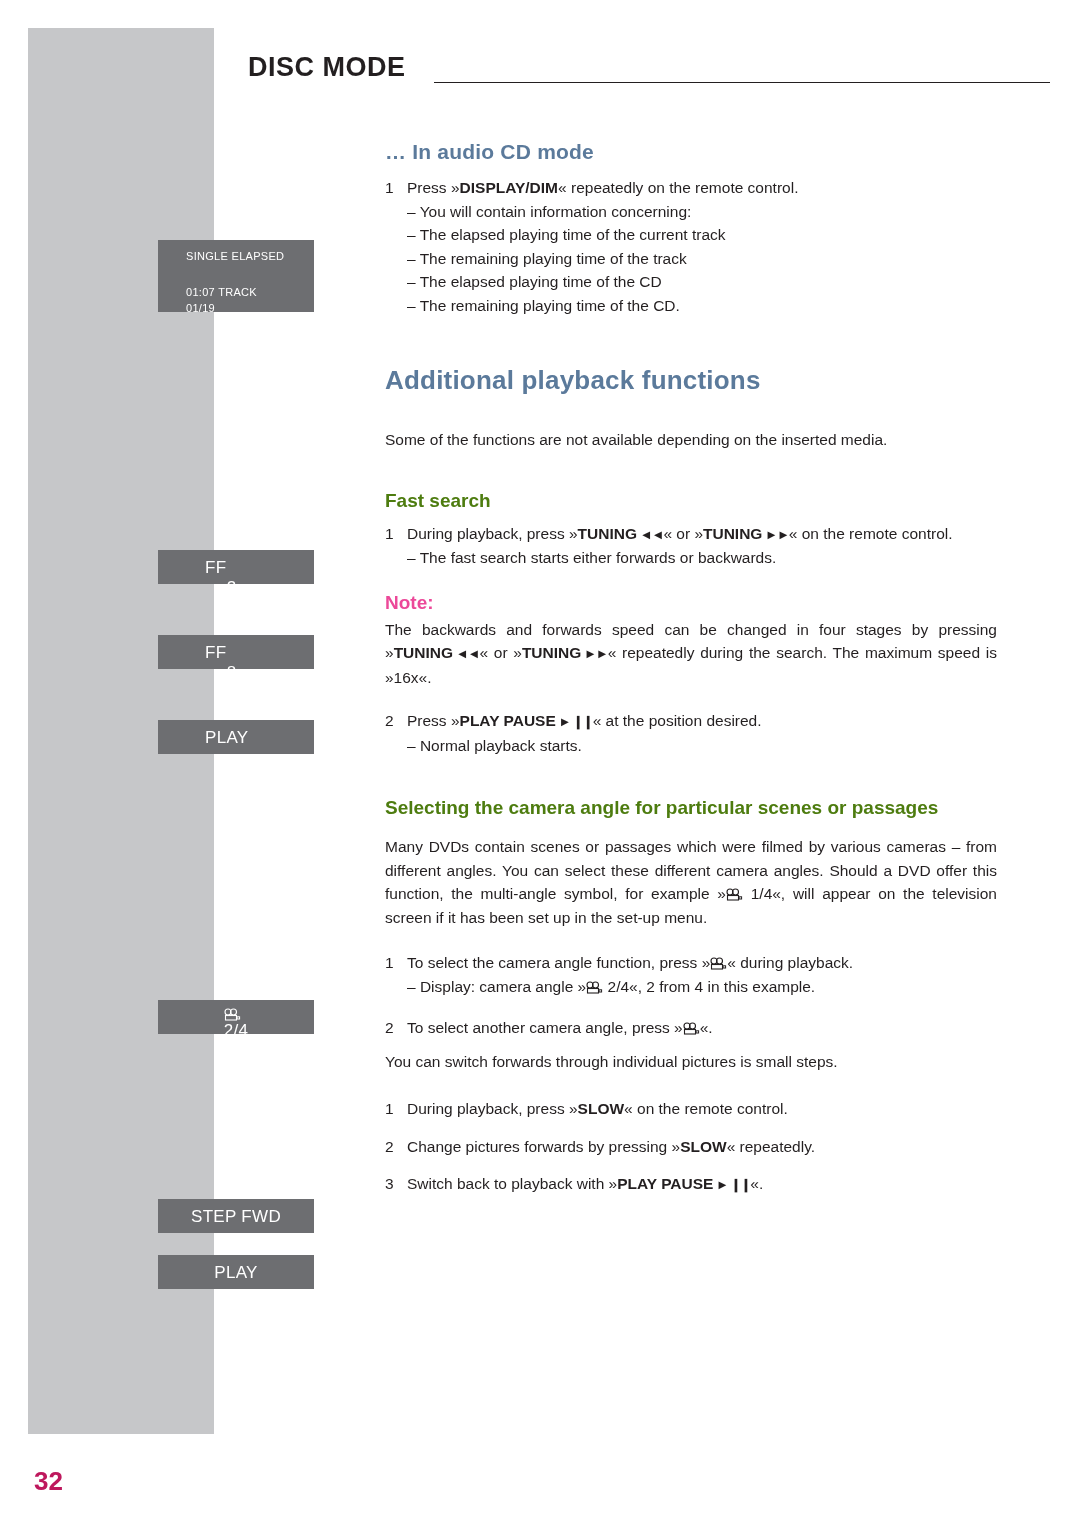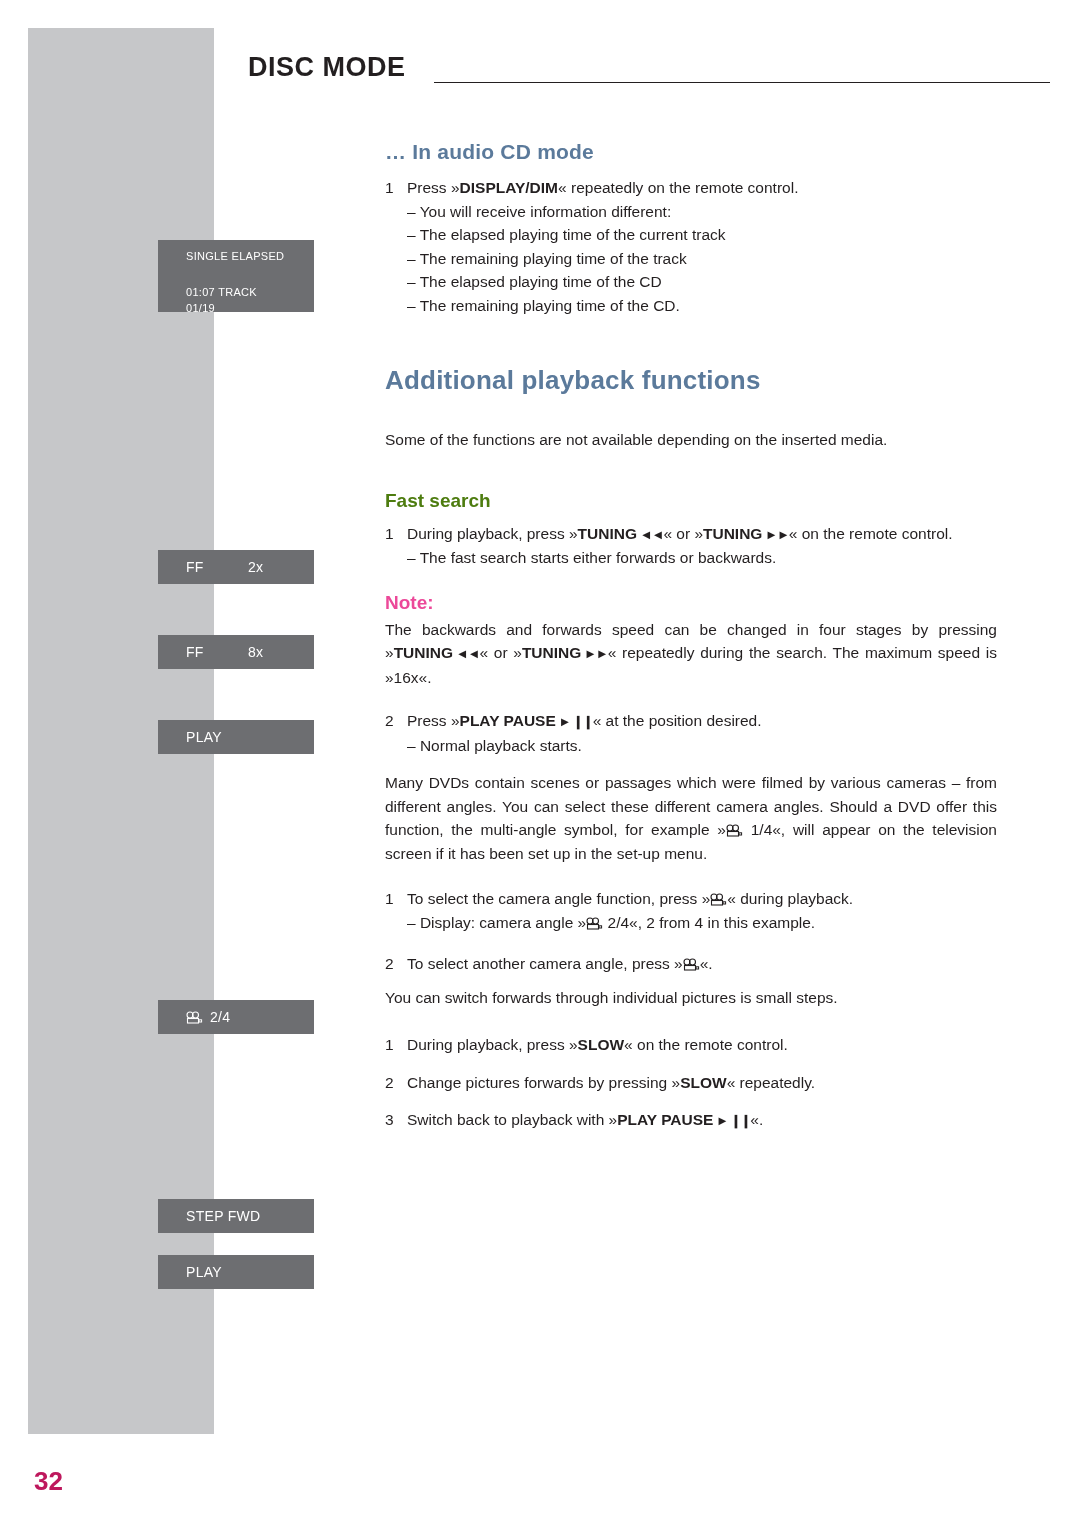--- a/index.html
+++ b/index.html
@@ -130,22 +130,23 @@
     height: 72px;
   }
   .disp-line {
     line-height: 16px;
     letter-spacing: 0.3px;
   }
   .disp-row {
     display: flex;
     align-items: center;
     height: 100%;
-    font-size: 14px;
+    font-size: 17px;
     letter-spacing: 0.3px;
+    flex-direction: column;
   }
   .disp-row .k { width: 62px; }
   .pagenum {
     position: absolute;
     left: 34px;
     top: 1466px;
     font-size: 26px;
     font-weight: bold;
     color: #be185d;
   }
@@ -227,21 +228,21 @@
   </div>
 
   <div class="content">
 
     <h2 class="sec">… In audio CD mode</h2>
 
     <div class="step">
       <span class="step-num">1</span>
       <span class="step-txt"><span>Press »</span><span class="b">DISPLAY/DIM</span><span>« repeatedly on the remote control.</span></span>
     </div>
-    <div class="dash">– You will receive information different:</div>
+    <div class="dash">– You will contain information concerning:</div>
     <div class="dash">– The elapsed playing time of the current track</div>
     <div class="dash">– The remaining playing time of the track</div>
     <div class="dash">– The elapsed playing time of the CD</div>
     <div class="dash">– The remaining playing time of the CD.</div>
 
     <h1 class="big" style="margin-top:48px;">Additional playback functions</h1>
     <p class="para" style="margin-top:32px;">Some of the functions are not available depending on the inserted media.</p>
 
     <h3 class="sub" style="margin-top:38px;">Fast search</h3>
 
@@ -253,20 +254,21 @@
 
     <p class="note-label" style="margin-top:22px;">Note:</p>
     <p class="para just" style="margin-top:4px;"><span>The backwards and forwards speed can be changed in four stages by pressing »</span><span class="b">TUNING</span><span class="sym b">&nbsp;◄◄</span><span>« or »</span><span class="b">TUNING</span><span class="sym b">&nbsp;►►</span><span>« repeatedly during the search. The maximum speed is »16x«.</span></p>
 
     <div class="step" style="margin-top:20px;">
       <span class="step-num">2</span>
       <span class="step-txt"><span>Press »</span><span class="b">PLAY PAUSE</span><span class="sym b">&nbsp;►&nbsp;❙❙</span><span>« at the position desired.</span></span>
     </div>
     <div class="dash">– Normal playback starts.</div>
 
+    <h3 class="sub" style="margin-top:38px; line-height:26px;">Selecting the camera angle for particular scenes or passages</h3>
     <p class="para just" style="margin-top:14px;"><span>Many DVDs contain scenes or passages which were filmed by various cameras – from different angles. You can select these different camera angles. Should a DVD offer this function, the multi-angle symbol, for example »</span><span class="glyph-cam"><svg width="17" height="13" viewBox="0 0 17 13" xmlns="http://www.w3.org/2000/svg">
             <circle cx="4" cy="4" r="3" fill="none" stroke="#231f20" stroke-width="1.1"></circle>
             <circle cx="9.5" cy="4" r="3" fill="none" stroke="#231f20" stroke-width="1.1"></circle>
             <rect x="1.5" y="7.5" width="11" height="4.5" fill="none" stroke="#231f20" stroke-width="1.1"></rect>
             <rect x="13" y="8.8" width="2.6" height="2.2" fill="none" stroke="#231f20" stroke-width="1"></rect>
           </svg></span><span> 1/4«, will appear on the television screen if it has been set up in the set-up menu.</span></p>
 
     <div class="step" style="margin-top:22px;">
       <span class="step-num">1</span>
       <span class="step-txt"><span>To select the camera angle function, press »</span><span class="glyph-cam"><svg width="17" height="13" viewBox="0 0 17 13" xmlns="http://www.w3.org/2000/svg">

